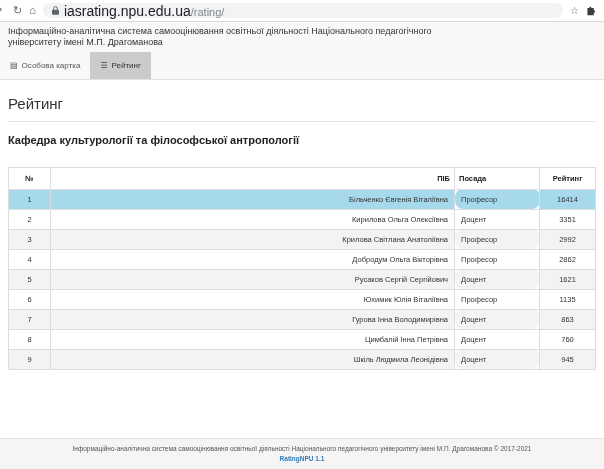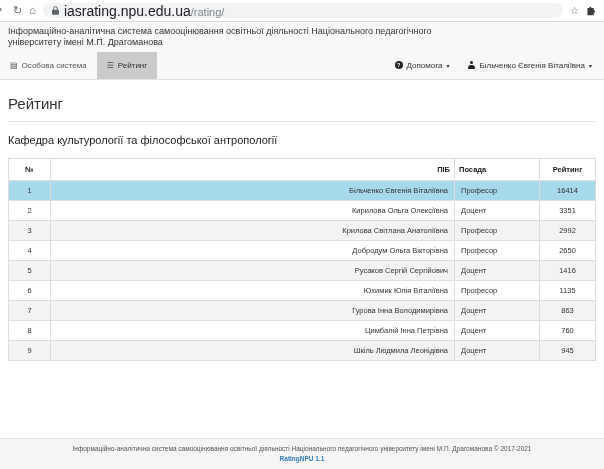--- a/index.html
+++ b/index.html
@@ -43,28 +43,28 @@
     width: 8px; height: 8px; border-radius: 50%; background: #222; color: #f8f8f8;
     font-size: 6px; font-weight: bold; display: inline-flex; align-items: center; justify-content: center;
   }
   .person { position: relative; width: 8px; height: 8px; display: inline-block; }
   .person::before { content:""; position:absolute; left:2.5px; top:0; width:3px; height:3px; border-radius:50%; background:#222; }
   .person::after { content:""; position:absolute; left:0.5px; top:3.5px; width:7px; height:4.5px; border-radius:3.5px 3.5px 1px 1px; background:#222; }
   
   .main { padding: 0 8px; }
   .page-title { font-size: 15px; font-weight: 400; color: #333; margin: 15px 0 9px; }
   .title-rule { border: none; border-top: 1px solid #e5e5e5; margin: 0 0 12px; }
-  .section-title { font-size: 11px; font-weight: 400; color: #222; margin: 0 0 12px; }
+  .section-title { font-size: 11px; font-weight: 700; color: #222; margin: 0 0 21px; }
   table { width: 100%; border-collapse: collapse; table-layout: fixed; }
   th, td { border: 1px solid #ddd; font-size: 7.5px; }
   th { padding: 6px 4px; text-align: center; font-weight: 700; color: #222; }
   td { padding: 5px 6px; color: #333; }
   .col-num { width: 42px; text-align: center; }
   .col-name { text-align: right; }
-  .col-position { width: 85px; text-align: left; }
+  .col-position { width: 85px; text-align: left; border-radius: 8px; }
   .col-rating { width: 56px; text-align: center; }
   tbody tr:nth-child(odd) { background: #f3f3f3; }
   tbody tr.hl { background: var(--hl, #a6d9ec); }
   
   .footer {
     position: absolute; left: 0; right: 0; bottom: 0; height: 31px;
     background: #f5f5f5; border-top: 1px solid #e7e7e7; text-align: center;
     padding-top: 6px; font-size: 6.5px; color: #555;
   }
   .version { margin-top: 3px; font-size: 6.5px; font-weight: 700; color: var(--link, #337ab7); cursor: pointer; display: inline-block; }
@@ -94,37 +94,25 @@
         <path d="M4.2 0.8c.7 0 1.2.5 1.2 1.1h2.4v2.3c.7 0 1.2.6 1.2 1.3s-.5 1.3-1.2 1.3v2.4H1.4V2h2c0-.7.2-1.2.8-1.2z" fill="#3c3c3c"></path>
       </svg>
   </span>
 </div>
 
 <div class="band">
   <div class="app-title">Інформаційно-аналітична система самооцінювання освітньої діяльності Національного педагогічного університету імені М.П. Драгоманова</div>
   <div class="navbar">
     <div class="tab">
       <span class="t-ic">▤</span>
-      <span>Особова система</span>
+      <span>Особова картка</span>
     </div>
     <div class="tab active">
       <span class="t-ic">☰</span>
       <span>Рейтинг</span>
-    </div>
-    <div class="nav-right">
-      <div class="nav-item">
-        <span class="q-circle">?</span>
-        <span>Допомога</span>
-        <span class="caret">▾</span>
-      </div>
-      <div class="nav-item">
-        <span class="person"></span>
-        <span>Більченко Євгенія Віталіївна</span>
-        <span class="caret">▾</span>
-      </div>
     </div>
   </div>
 </div>
 
 <div class="main">
   <div class="page-title">Рейтинг</div>
   <hr class="title-rule">
   <div class="section-title">Кафедра культурології та філософської антропології</div>
   <table>
     <thead>
@@ -151,27 +139,27 @@
         <tr>
           <td class="col-num">3</td>
           <td class="col-name">Крилова Світлана Анатоліївна</td>
           <td class="col-position">Професор</td>
           <td class="col-rating">2992</td>
         </tr>
         <tr>
           <td class="col-num">4</td>
           <td class="col-name">Добродум Ольга Вікторівна</td>
           <td class="col-position">Професор</td>
-          <td class="col-rating">2650</td>
+          <td class="col-rating">2862</td>
         </tr>
         <tr>
           <td class="col-num">5</td>
           <td class="col-name">Русаков Сергій Сергійович</td>
           <td class="col-position">Доцент</td>
-          <td class="col-rating">1416</td>
+          <td class="col-rating">1621</td>
         </tr>
         <tr>
           <td class="col-num">6</td>
           <td class="col-name">Юхимик Юлія Віталіївна</td>
           <td class="col-position">Професор</td>
           <td class="col-rating">1135</td>
         </tr>
         <tr>
           <td class="col-num">7</td>
           <td class="col-name">Гурова Інна Володимирівна</td>

